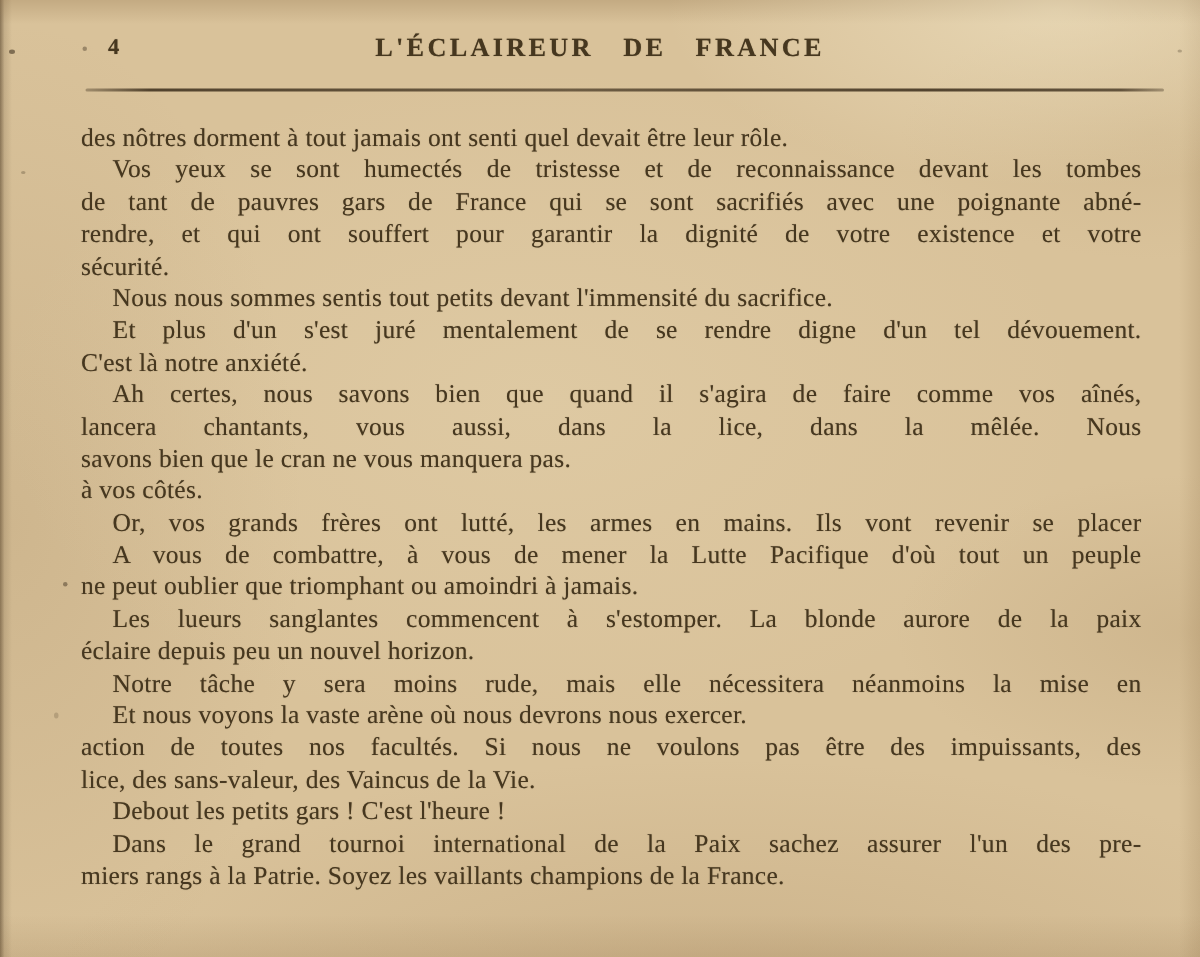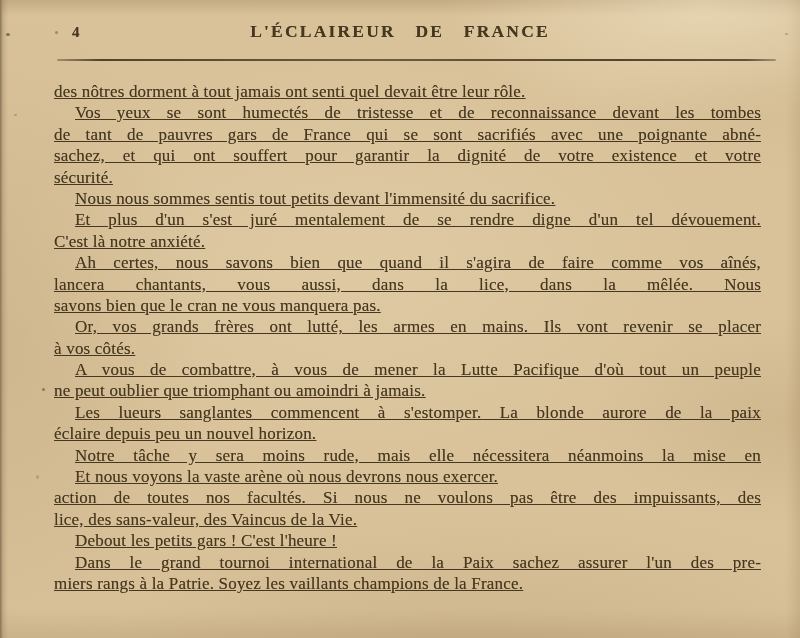--- a/index.html
+++ b/index.html
@@ -45,21 +45,20 @@
   }
   .bodytext { position: absolute; left: 54px; top: 81px; width: 707px; }
   .line {
     font-size: 17px;
     line-height: 21.4px;
     height: 21.4px;
     white-space: nowrap;
     text-align: justify;
     text-shadow: 0 0 .6px rgba(70,55,31,.5);
     letter-spacing: .2px;
-    text-decoration: underline;
   }
   .line.fill { text-align-last: justify; }
   .line.last { text-align-last: left; }
   .line.indent { text-indent: 21px; }
   .em { font-style: italic; }
   .speck { position: absolute; background: rgba(55,42,25,.55); border-radius: 50%; }
   .s1 { left: 6px;  top: 33px;  width: 4px; height: 3px; }
   .s2 { left: 55px; top: 31px;  width: 3px; height: 3px; opacity: .7; }
   .s3 { left: 42px; top: 388px; width: 3px; height: 3px; opacity: .8; }
   .s4 { left: 14px; top: 114px; width: 3px; height: 2px; opacity: .5; }
@@ -72,30 +71,30 @@
 <div class="page">
   <div class="header">
     <span class="pagenum">4</span>
     <span class="title">L'ÉCLAIREUR DE FRANCE</span>
   </div>
   <div class="rule"></div>
   <div class="bodytext">
       <div class="line last"><span>des nôtres dorment à tout jamais ont senti quel devait être leur rôle.</span></div>
       <div class="line fill indent"><span>Vos yeux se sont humectés de tristesse et de reconnaissance devant les tombes</span></div>
       <div class="line fill"><span>de tant de pauvres gars de France qui se sont sacrifiés avec une poignante abné-</span></div>
-      <div class="line fill"><span>sachez, et qui ont souffert pour garantir la dignité de votre existence et votre</span></div>
+      <div class="line fill"><span>rendre, et qui ont souffert pour garantir la dignité de votre existence et votre</span></div>
       <div class="line last"><span>sécurité.</span></div>
       <div class="line last indent"><span>Nous nous sommes sentis tout petits devant l'immensité du sacrifice.</span></div>
       <div class="line fill indent"><span>Et plus d'un s'est juré mentalement de se rendre digne d'un tel dévouement.</span></div>
       <div class="line last"><span>C'est là notre anxiété.</span></div>
       <div class="line fill indent"><span>Ah certes, nous savons bien que quand il s'agira de faire comme vos aînés,</span></div>
       <div class="line fill"><span>lancera chantants, vous aussi, dans la lice, dans la mêlée. Nous</span></div>
       <div class="line last"><span>savons bien que le cran ne vous manquera pas.</span></div>
+      <div class="line last"><span>à vos côtés.</span></div>
       <div class="line fill indent"><span>Or, vos grands frères ont lutté, les armes en mains. Ils vont revenir se placer</span></div>
-      <div class="line last"><span>à vos côtés.</span></div>
       <div class="line fill indent"><span>A vous de combattre, à vous de mener la Lutte Pacifique d'où tout un peuple</span></div>
       <div class="line last"><span>ne peut oublier que triomphant ou amoindri à jamais.</span></div>
       <div class="line fill indent"><span>Les lueurs sanglantes commencent à s'estomper. La blonde aurore de la paix</span></div>
       <div class="line last"><span>éclaire depuis peu un nouvel horizon.</span></div>
       <div class="line fill indent"><span>Notre tâche y sera moins rude, mais elle nécessitera néanmoins la mise en</span></div>
       <div class="line last indent"><span>Et nous voyons la vaste arène où nous devrons nous exercer.</span></div>
       <div class="line fill"><span>action de toutes nos facultés. Si nous ne voulons pas être des impuissants, des</span></div>
       <div class="line last"><span>lice, des sans-valeur, des Vaincus de la Vie.</span></div>
       <div class="line last indent"><span>Debout les petits gars ! C'est l'heure !</span></div>
       <div class="line fill indent"><span>Dans le grand tournoi international de la Paix sachez assurer l'un des pre-</span></div>

